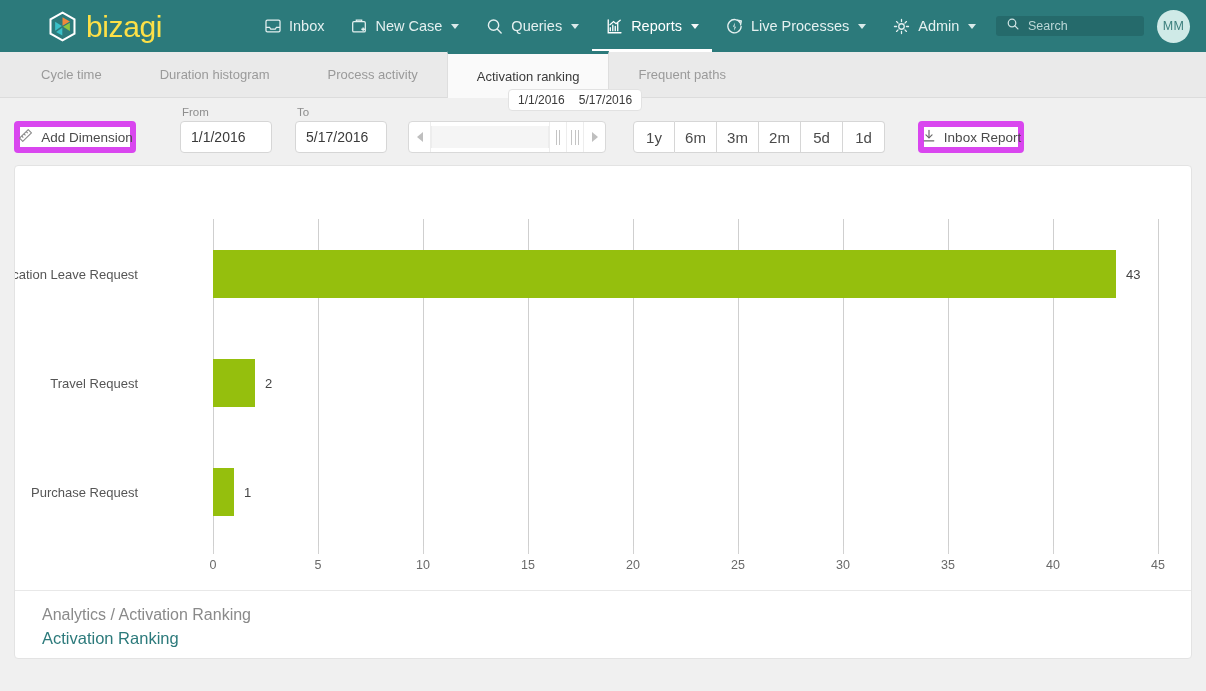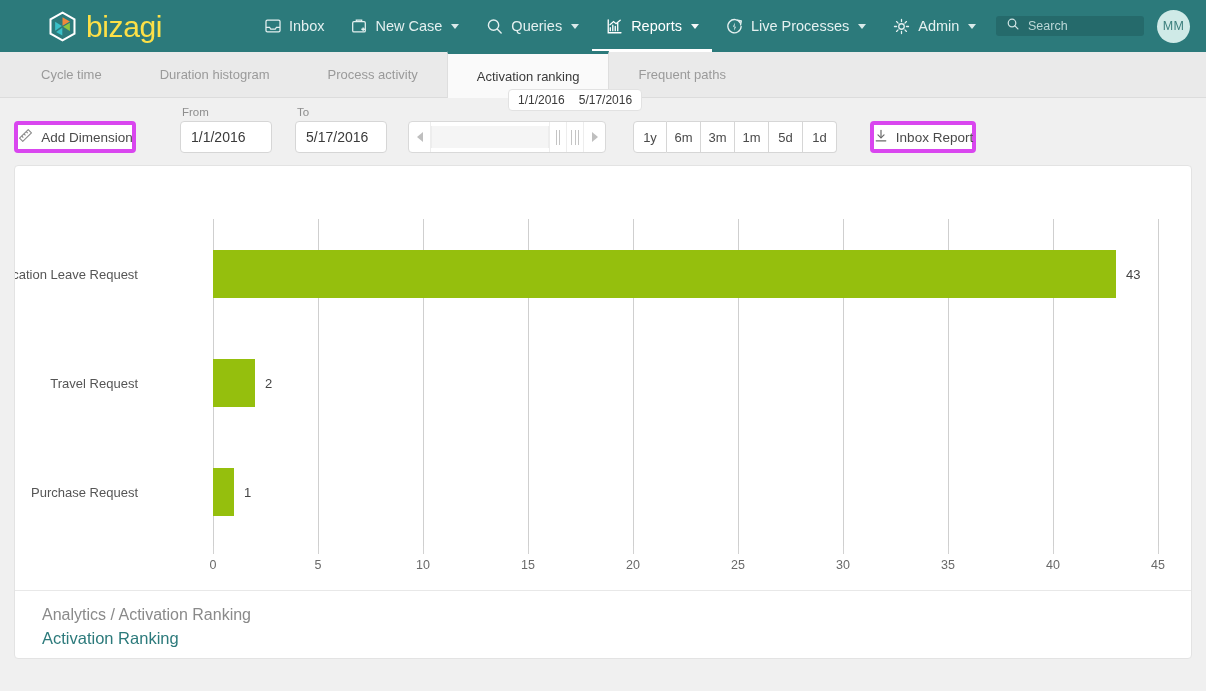--- a/index.html
+++ b/index.html
@@ -138,21 +138,21 @@
     height: 67px;
     background: #F0F0F0;
     display: flex;
     align-items: flex-end;
     padding: 0 14px 12px 14px;
     gap: 9px;
     position: relative;
   }
   .btn {
     background: #FFFFFF;
-    border: 4px solid #d946ef;
+    border: 6px solid #d946ef;
     border-radius: 4px;
     height: 32px;
     display: flex;
     align-items: center;
     justify-content: center;
     gap: 7px;
     padding: 0 12px;
     font-size: 13.5px;
     color: #4A4A4A;
     cursor: pointer;
@@ -242,25 +242,25 @@
     height: 15px;
     background: #C4C4C4;
   }
 
   .period-group { display: flex; margin-left: 18px; }
   .period-btn {
     background: #FFFFFF;
     border: 1px solid #D6D6D6;
     border-left-width: 0;
     height: 32px;
-    width: 34px;
+    width: 42px;
     display: flex;
     align-items: center;
     justify-content: center;
-    font-size: 13px;
+    font-size: 15px;
     color: #4A4A4A;
     cursor: pointer;
   }
   .period-btn:first-child { border-left-width: 1px; border-radius: 4px 0 0 4px; }
   .period-btn:last-child { border-radius: 0 4px 4px 0; }
   .save-btn { margin-left: 24px; width: 106px; }
 
   
   .card {
     margin: 0 14px;
@@ -505,21 +505,21 @@
       <div class="slider-arrow right">
         <span class="arrow-glyph r"></span>
       </div>
     </div>
   </div>
 
   <div class="period-group">
     <div class="period-btn">1y</div>
     <div class="period-btn">6m</div>
     <div class="period-btn">3m</div>
-    <div class="period-btn">1m</div>
+    <div class="period-btn">2m</div>
     <div class="period-btn">5d</div>
     <div class="period-btn">1d</div>
   </div>
 
   <div class="btn save-btn">
     <span>
       <svg width="16" height="16" viewBox="0 0 20 20" fill="none" stroke="#6A6A6A" stroke-width="1.5">
         <path d="M10 3v9" stroke-linecap="round"></path>
         <path d="M6.2 8.6 L10 12.4 L13.8 8.6" stroke-linecap="round" stroke-linejoin="round"></path>
         <path d="M4 16h12" stroke-linecap="round"></path>

